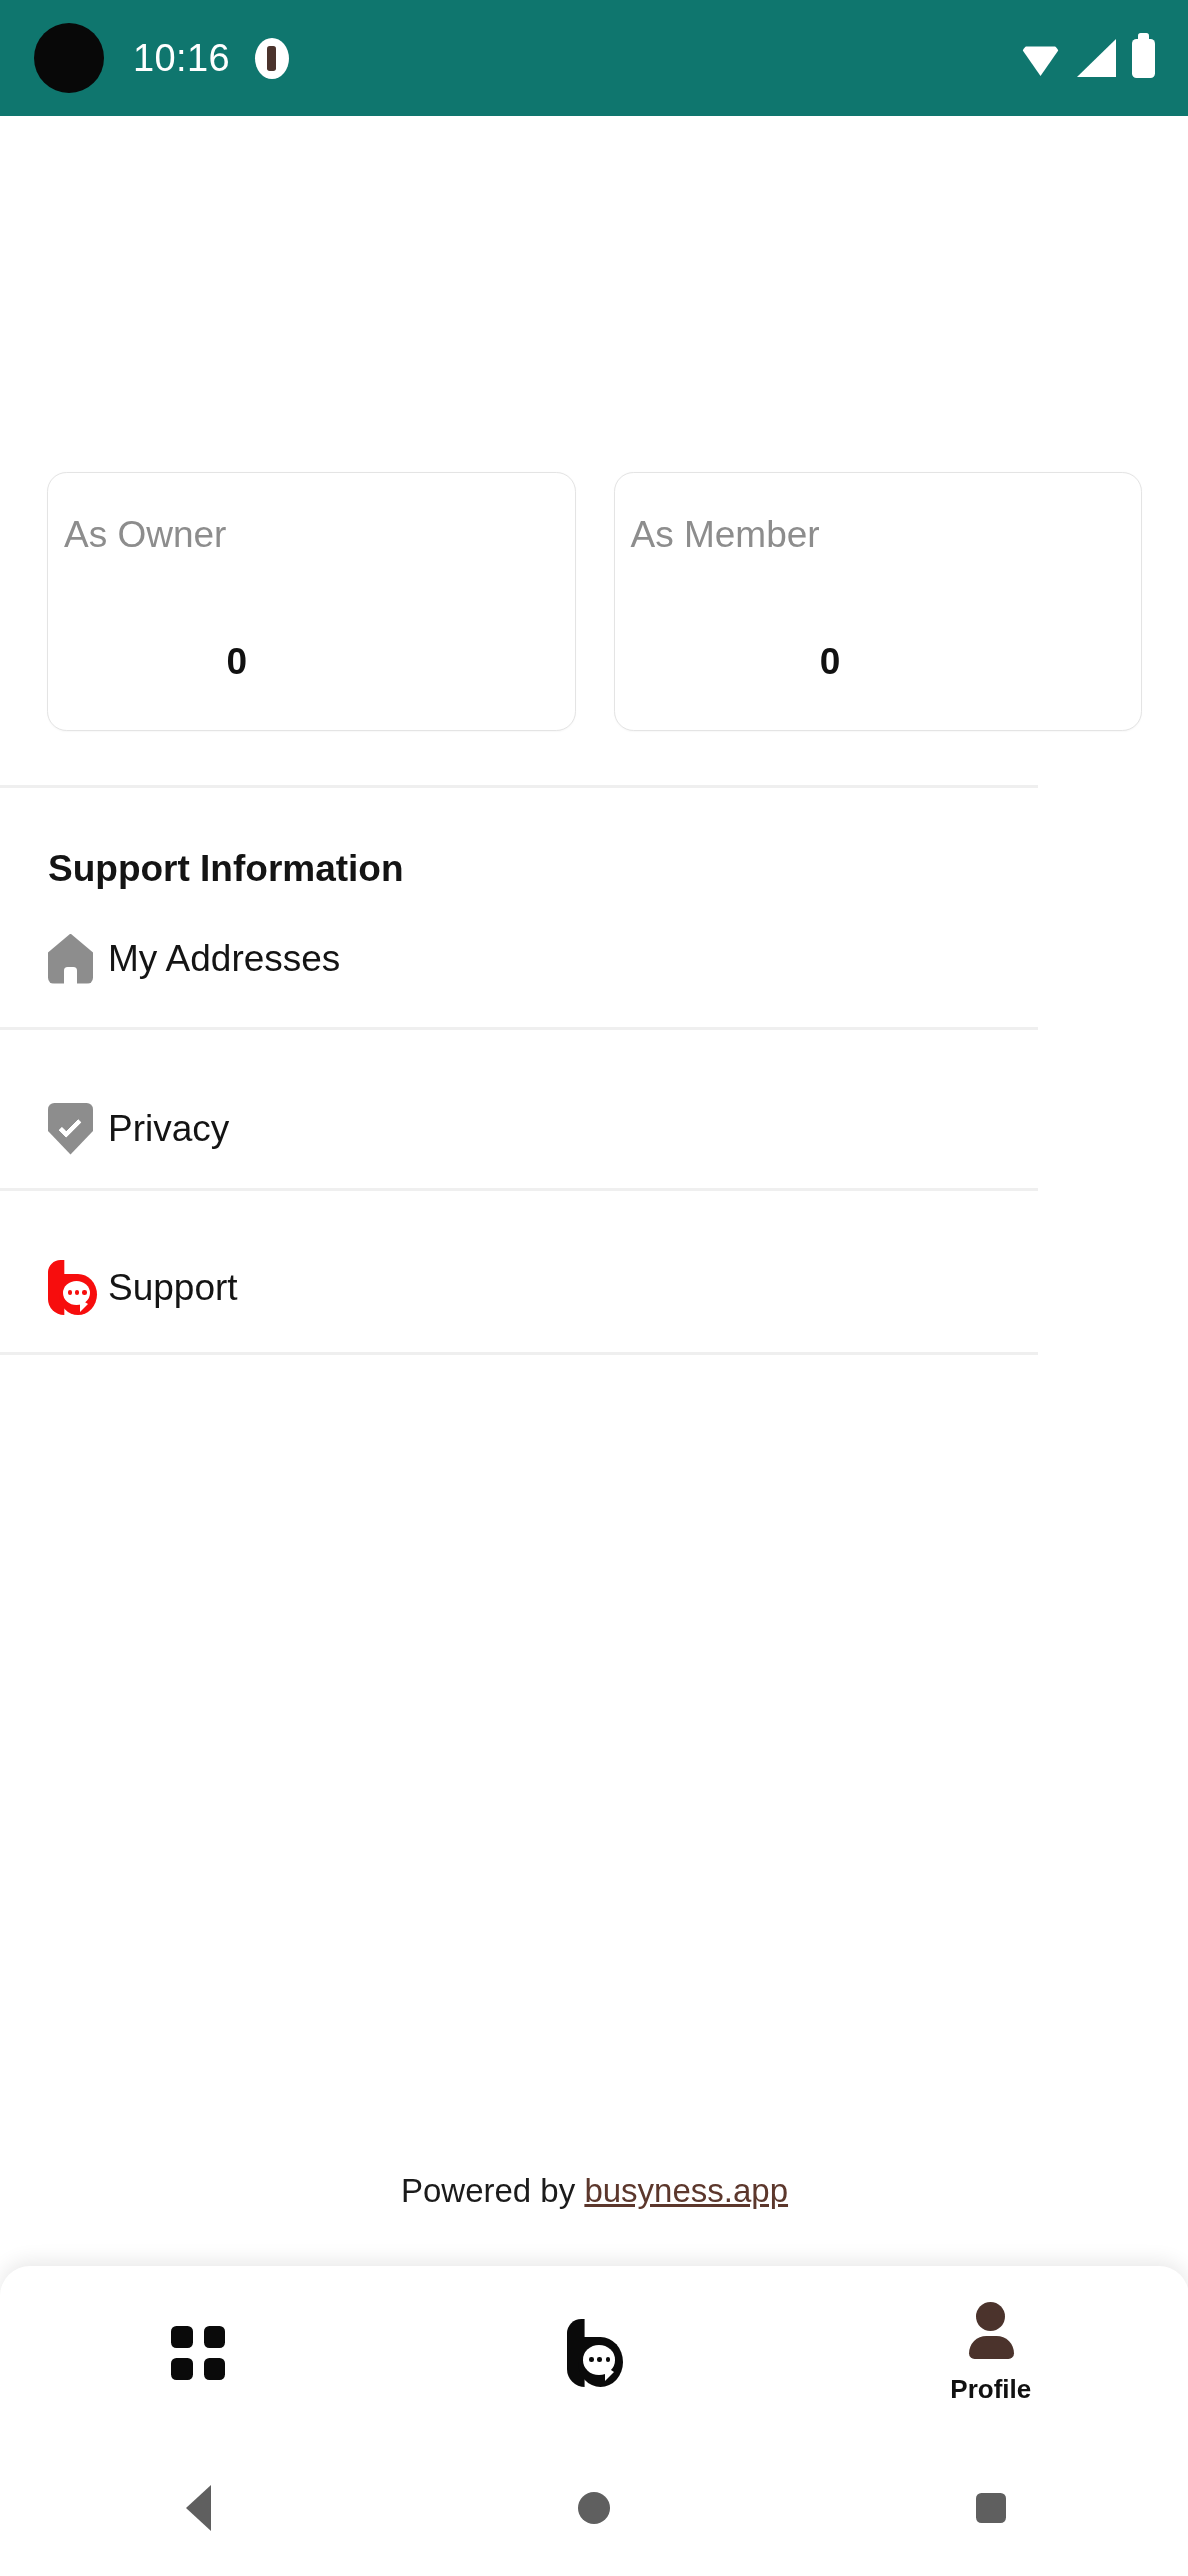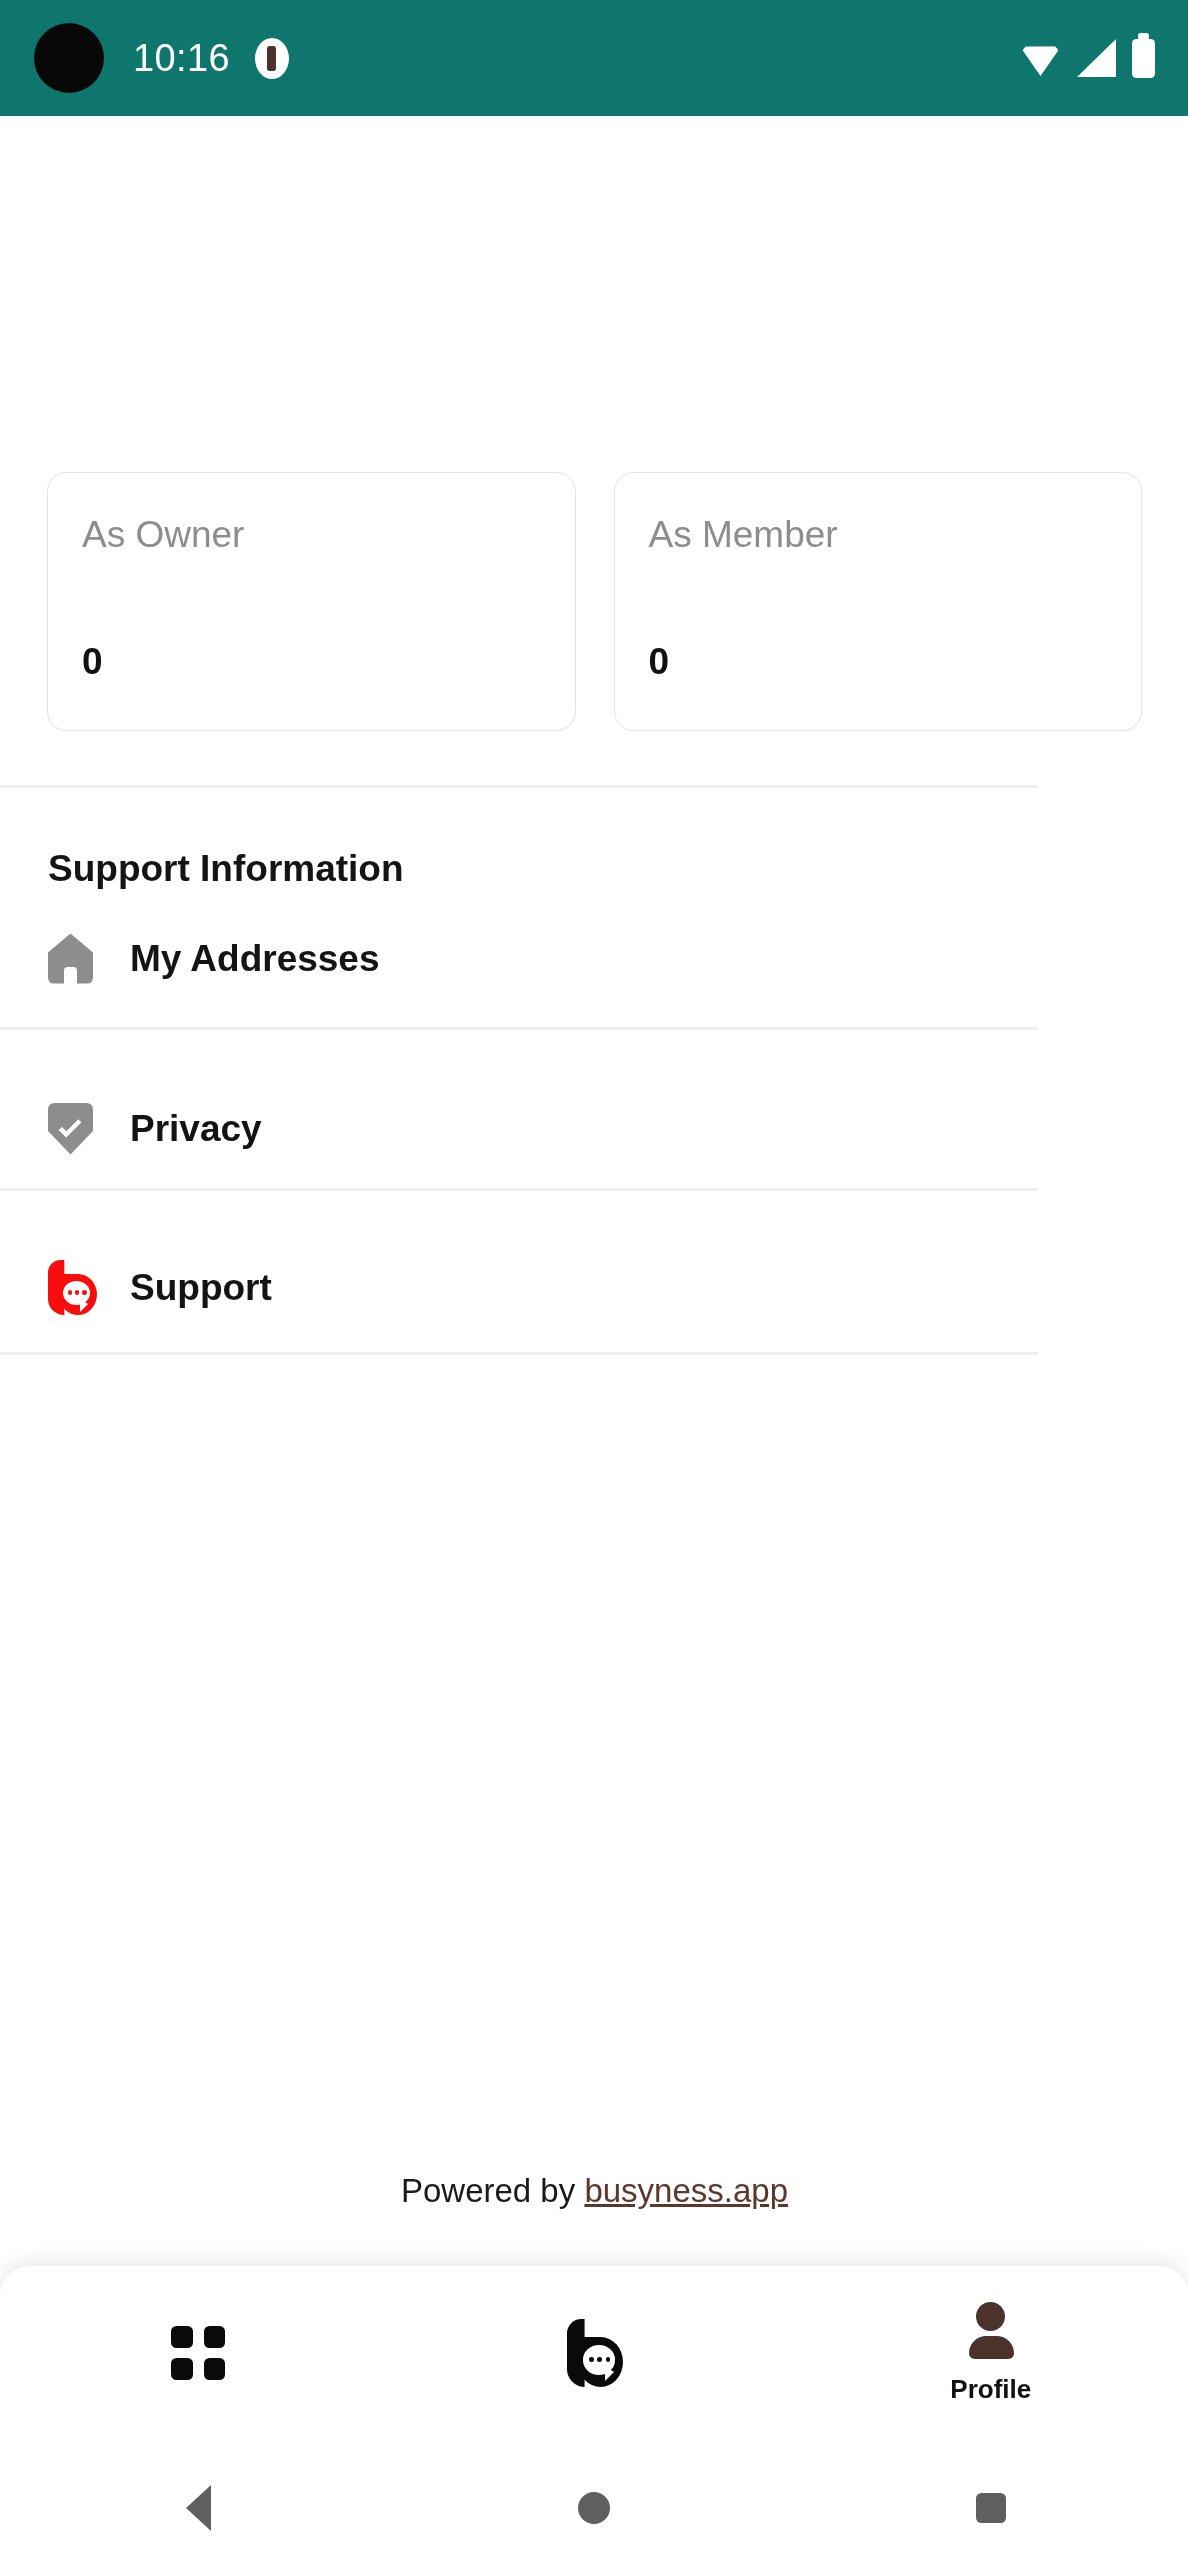--- a/index.html
+++ b/index.html
@@ -100,41 +100,41 @@
   .manage-label{ color:#F9F2EC; font-size:37px; font-weight:700; }
 
   
   .cards{
     position:absolute; top:472px; left:0; width:1189px;
     display:flex; gap:38px; padding:0 47px;
   }
   .card{
     flex:1 1 0; height:259px; background:#ffffff;
     border:1.3px solid #E4E4E4; border-radius:19.7px;
-    padding:41px 38px 0 34px; display:flex; flex-direction:column;
+    padding:41px 38px 0 16px; display:flex; flex-direction:row;
     box-shadow:0 0.9px 1.8px rgba(0,0,0,.03);
   }
   .card-label{ font-size:37px; color:#8D8D8D; font-weight:400; }
   .card-value{ margin-top:auto; margin-bottom:47px; font-size:37px; font-weight:700; color:#111; }
 
   
   .sec-divider{
     position:absolute; left:0; width:1038px; height:2.7px; background:#EFEFEF;
   }
   .sec-title{
     position:absolute; left:48px; font-size:37px; font-weight:700; color:#141414;
   }
 
   
   .menu-row{
     position:absolute; left:0; width:1189px; height:89px;
     display:flex; align-items:center; padding-left:48px; cursor:pointer;
   }
   .menu-icon{ width:55px; flex:0 0 auto; display:flex; align-items:center; justify-content:flex-start; }
-  .menu-label{ font-size:37px; font-weight:700; color:#141414; margin-left:27px; }
+  .menu-label{ font-size:37px; font-weight:400; color:#141414; margin-left:5px; }
 
   
   .ic-home{ width:45px; height:50px; position:relative; }
   .ic-home .roof{
     position:absolute; top:0; left:0; width:45px; height:50px; background:#8D8D8D;
     clip-path: polygon(50% 0%, 100% 38%, 100% 100%, 0% 100%, 0% 38%);
     border-radius:6.3px;
   }
   .ic-home .door{
     position:absolute; bottom:0; left:16px; width:13.4px; height:17px;

